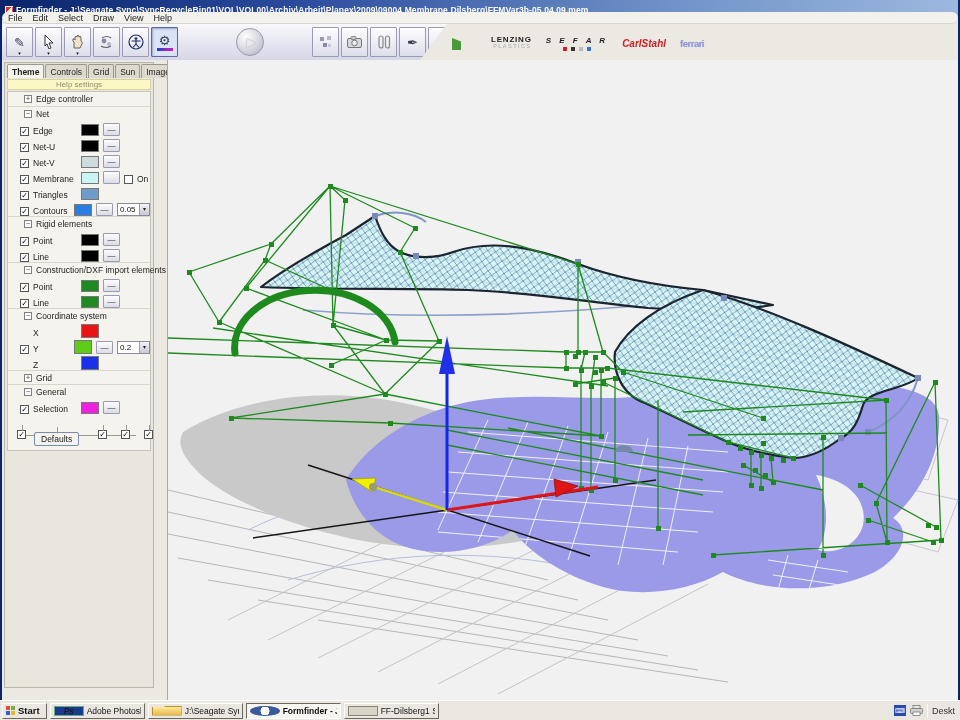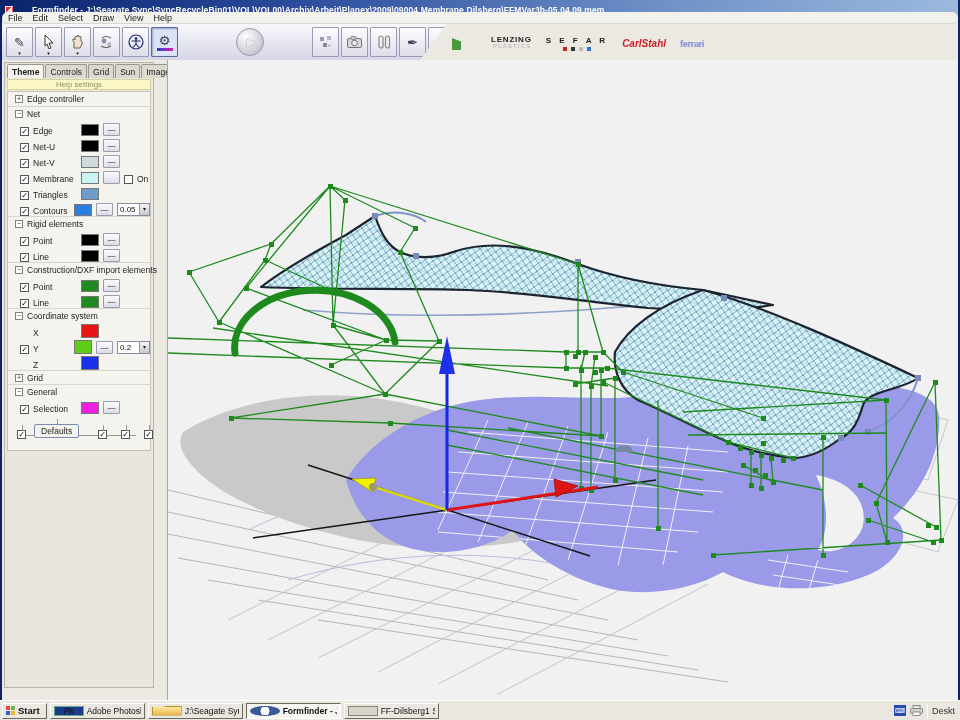--- a/index.html
+++ b/index.html
@@ -4,21 +4,21 @@
 <style>
   * { margin:0; padding:0; box-sizing:border-box; }
   html,body { width:960px; height:720px; overflow:hidden;
     font-family:"Liberation Sans","DejaVu Sans",sans-serif; background:#d4d0c8; }
   .app { position:absolute; inset:0 0 20px 0; background:#ece9e2;
     border-left:2px solid #0a246a; border-right:2px solid #0a246a; }
 
   
   .titlebar { position:absolute; left:0; top:0; right:0; height:20px;
     background:linear-gradient(90deg,#0a246a 0%,#2a4a9c 30%,#6f93c8 70%,#9cb8de 100%);
-    display:flex; align-items:center; padding:0 3px; gap:19px; }
+    display:flex; align-items:center; padding:0 3px; gap:3px; }
   .titleicon { width:8px; height:8px; background:
     linear-gradient(135deg,#d33 0 50%, #eee 50% 100%); border:1px solid #fff3; flex:none; }
   .titletext { color:#fff; font-size:8.5px; font-weight:bold; white-space:nowrap;
     overflow:hidden; letter-spacing:.1px; }
 
   
   .menubar { position:absolute; left:0; top:12px; right:0; height:12px;
     background:#f2f1ec; border-bottom:1px solid #d8d5cc;
     display:flex; align-items:center; gap:10px; padding:0 6px;border-radius:6px; }
   .menuitem { font-size:9px; color:#222; }
@@ -46,39 +46,39 @@
   .groupB { margin-left:44px; display:flex; }
   .logos { position:absolute; left:450px; top:7px; height:24px; display:flex;
     align-items:center; gap:14px; }
   .logo-lenzing { display:flex; align-items:flex-start; gap:2px; }
   .lz-mark { width:9px; height:12px; background:#4a9a3a;
     clip-path:polygon(0 0,100% 30%,100% 100%,0 100%); margin-top:2px; }
   .lz-text { line-height:1;margin-left:28px; }
   .lz-main { font-size:8px; font-weight:bold; color:#222; letter-spacing:.8px; }
   .lz-sub { font-size:5.5px; color:#aaa; letter-spacing:1.5px; text-align:right; }
   .logo-sefar { text-align:center; }
-  .sf-main { font-size:8px; font-weight:bold; color:#222; letter-spacing:3px; }
+  .sf-main { font-size:8px; font-weight:bold; color:#222; letter-spacing:3px;font-style:italic; }
   .sf-sq { display:flex; gap:4px; justify-content:center; margin-top:2px; }
   .sf-sq i { width:4px; height:4px; display:block; }
   .logo-carlstahl { font-size:10px; font-weight:bold; color:#cc2025; font-style:italic; }
   .logo-ferrari { font-size:9.5px; font-weight:bold; color:#9395d6; letter-spacing:-.5px;
     text-shadow:0 0 1px #b9bbe6; }
 
   
   .panel { position:absolute; left:2px; top:62px; width:150px; height:626px;
     background:#e9e6de; border:1px solid #b8b5aa; }
   .tabs { display:flex; height:15px; padding-top:1px; padding-left:2px; background:#e2dfd6; }
   .tab { font-size:8.5px; color:#222; padding:2px 4px 0 4px; border:1px solid #9a978c;
     border-bottom:none; background:#dcd9cf; margin-right:1px; border-radius:2px 2px 0 0;
     white-space:nowrap; }
   .tab.active { background:#f4f3ee; font-weight:bold; position:relative; top:0px; }
   .banner { height:11px; margin:1px 2px; background:#fbf8c6; border:1px solid #d8d2a2;
     text-align:center; font-size:8px; color:#8e8e6a; line-height:10px; }
   .groups { margin:1px 2px; background:#f4f3ee; border:1px solid #c6c3ba; padding-bottom:4px; }
-  .sechead { display:flex; align-items:center; gap:4px; height:14px; padding-left:7px;
+  .sechead { display:flex; align-items:center; gap:4px; height:14px; padding-left:16px;
     border-top:1px solid #d8d5cc; }
   .sechead:first-child { border-top:none; }
   .expander { width:8px; height:8px; border:1px solid #808080; background:#fff;
     font-size:7px; line-height:6px; text-align:center; color:#333; flex:none; }
   .sectitle { font-size:8.5px; color:#222; white-space:nowrap; }
   .prow { display:flex; align-items:flex-end; height:16px; padding-left:12px; gap:4px; }
   .cb { width:9px; height:9px; border:1px solid #555; background:#fff; flex:none;
     font-size:8px; line-height:8px; text-align:center; color:#000; }
   .cb.checked::after { content:"✓"; }
   .cb.hidden { visibility:hidden; }
@@ -393,21 +393,21 @@
       <div class="prow">
         <span class="cb checked"></span>
         <span class="plabel">Selection</span>
         <span class="swatch" style="background: rgb(240, 32, 224);"></span>
         <span class="linebtn">—</span>
       </div>
 
       <div class="defaultsrow">
         <div class="connector"></div>
         <span class="cb checked ditem" style="left:9px"></span>
-        <span class="ditem defaultsbtn" style="left:26px; top:4px">Defaults</span>
+        <span class="ditem defaultsbtn" style="left:26px; top:12px">Defaults</span>
         <span class="cb checked ditem" style="left:90px"></span>
         <span class="cb checked ditem" style="left:113px"></span>
         <span class="cb checked ditem" style="left:136px"></span>
       </div>
     </div>
   </div>
 
   <div class="propstrip">
     <div class="collapse-arrow">◀</div>
     <div class="striptext">PROPERTIES</div>

